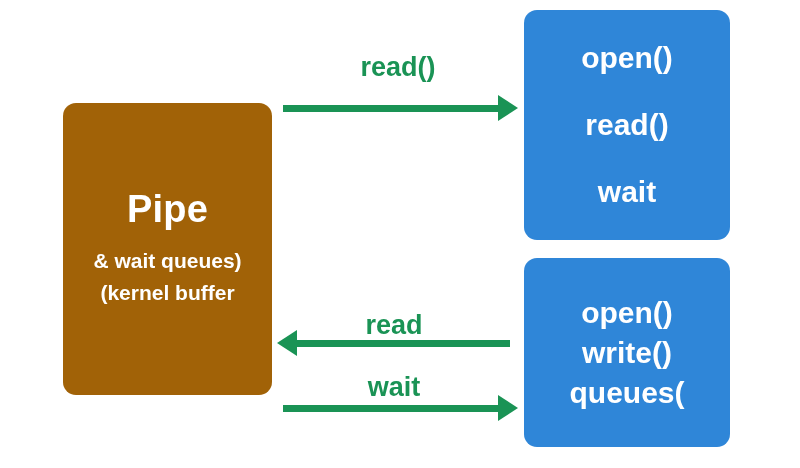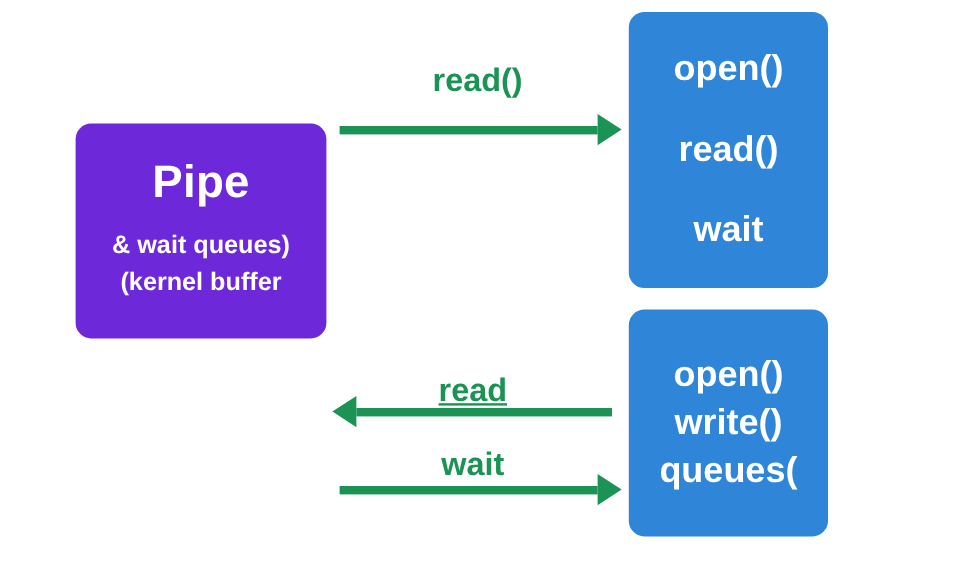--- a/index.html
+++ b/index.html
@@ -28,39 +28,39 @@
     align-items: center;
     justify-content: center;
     color: #ffffff;
     text-align: center;
   }
 
   .node-pipe {
     left: 63px;
     top: 103px;
     width: 209px;
-    height: 179px;
-    background: #6d28d9;
+    height: 292px;
+    background: #a16207;
   }
   .pipe-title {
     font-size: 38px;
     font-weight: bold;
     line-height: 1.05;
     letter-spacing: 0.2px;
     margin-bottom: 16px;
   }
   .pipe-sub-line {
     font-size: 21px;
     font-weight: bold;
     line-height: 1.5;
   }
 
   .node-proc {
     left: 524px;
-    width: 166px;
+    width: 206px;
     background: #2F86D8;
   }
   .node-proc-top {
     top: 10px;
     height: 230px;
   }
   .node-proc-bottom {
     top: 258px;
     height: 189px;
   }
@@ -110,21 +110,21 @@
   
   .arrow-read-call { left: 283px; top: 108px; width: 235px; }
   .arrow-read-call .shaft { left: 0; width: 215px; }
   .arrow-read-call .head  { left: 215px; }
   .label-read-call { left: 398px; top: 52px; }
 
   
   .arrow-read-back { left: 277px; top: 343px; width: 233px; }
   .arrow-read-back .shaft { left: 20px; width: 213px; }
   .arrow-read-back .head  { left: 0px; }
-  .label-read-back { left: 394px; top: 310px; text-decoration: underline; }
+  .label-read-back { left: 394px; top: 310px; }
 
   
   .arrow-wait { left: 283px; top: 408px; width: 235px; }
   .arrow-wait .shaft { left: 0; width: 215px; }
   .arrow-wait .head  { left: 215px; }
   .label-wait { left: 394px; top: 372px; }
 </style>
 </head>
 <body>
 

